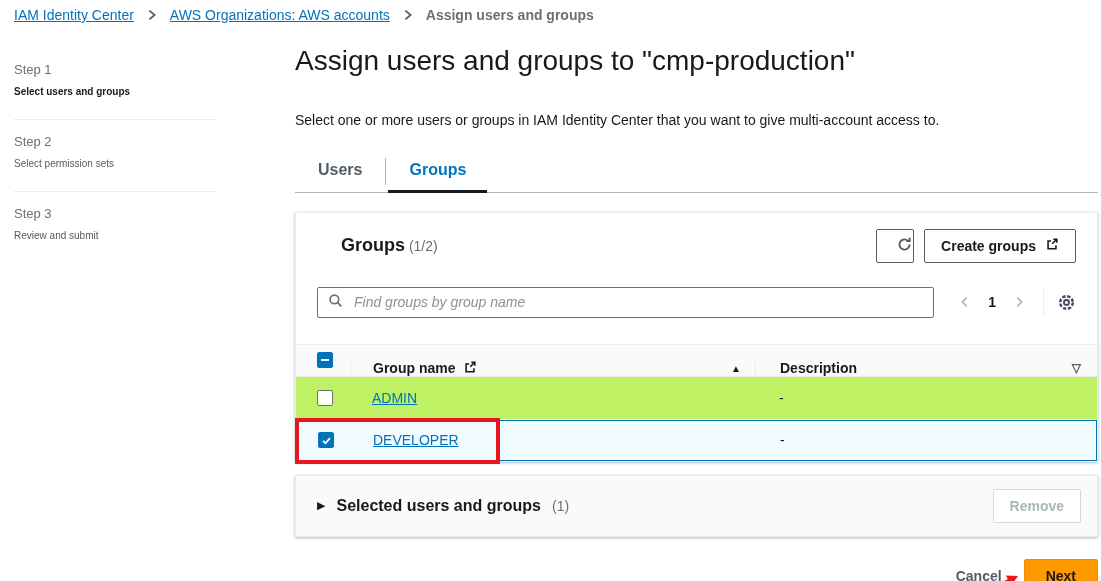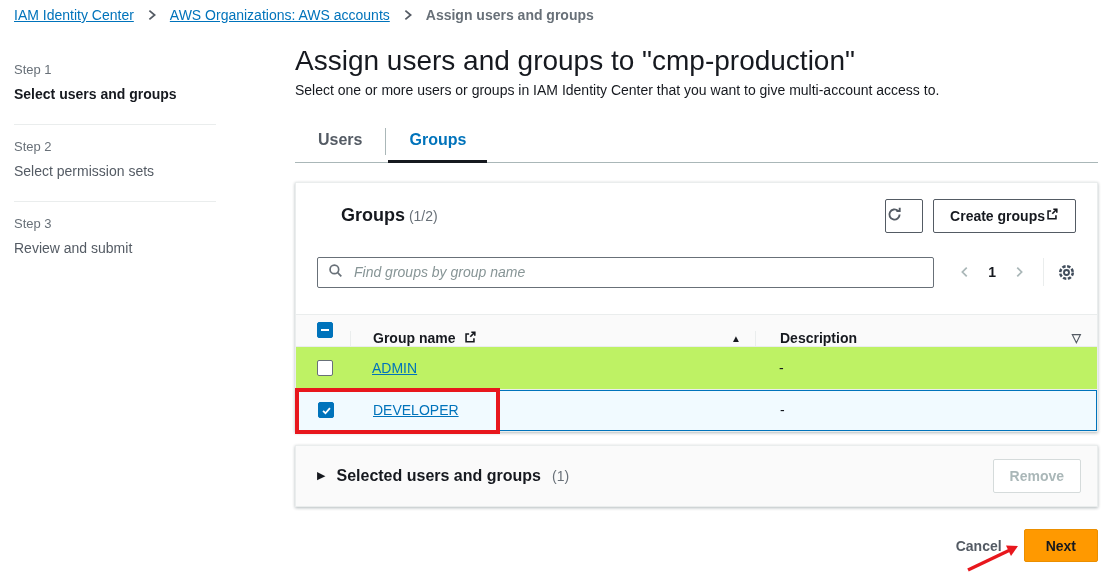--- a/index.html
+++ b/index.html
@@ -11,40 +11,40 @@
   }
   
   .breadcrumb { position:absolute; top:7px; left:14px; display:flex; align-items:center; gap:11px; }
   .crumb-link { color:#0073bb; text-decoration:underline; cursor:pointer; }
   .crumb-current { color:#687078; font-weight:700; }
   .crumb-sep { display:flex; align-items:center; }
   
   .sidebar { position:absolute; left:14px; top:52px; width:202px; }
   .step { padding:10px 0 12px; }
   .step-num { color:#687078; font-size:13px; margin-bottom:9px; }
-  .step-title { color:#545b64; font-size:14px; }
+  .step-title { color:#545b64; font-size:10px; }
   .step.active .step-title { color:#16191f; font-weight:700; }
   .side-divider { border:none; border-top:1px solid #eaeded; margin:10px 0 4px; }
   
   .main { position:absolute; left:295px; top:44px; width:803px; }
   .page-title { font-size:28px; font-weight:400; margin:0; line-height:1.2; }
-  .page-desc { margin-top:4px; font-size:14px; color:#16191f; }
+  .page-desc { margin-top:34px; font-size:14px; color:#16191f; }
   
   .tabs { display:flex; align-items:stretch; margin-top:23px; border-bottom:1px solid #aab7b8; }
   .tab { font-size:16px; font-weight:700; color:#545b64; padding:10px 23px 13px; position:relative; cursor:pointer; }
   .tab.active { color:#0073bb; }
   .tab.active::after { content:""; position:absolute; left:2px; right:2px; bottom:-1px; height:3px; background:#16191f; }
   .tab-divider { width:1px; background:#aab7b8; margin:7px 0; }
   
   .card { margin-top:19px; background:#fff; border:1px solid #eaeded; box-shadow:0 1px 3px rgba(0,28,36,.3); }
   .card-header { display:flex; align-items:center; justify-content:space-between; padding:16px 21px 12px;margin-left:24px; }
   .card-title { font-size:18px; font-weight:700; }
   .card-count { color:#687078; font-weight:400; }
   .header-actions { display:flex; gap:10px; }
-  .btn { display:inline-flex; align-items:center; justify-content:space-between; gap:0; border:1px solid #545b64;
+  .btn { display:inline-flex; align-items:center; justify-content:flex-end; gap:9px; border:1px solid #545b64;
          background:#fff; color:#16191f; font-weight:700; font-size:14px; padding:6px 16px; border-radius:2px;
          font-family:inherit; cursor:pointer; height:34px; }
   .btn-icon-only { width:38px; padding:0; }
   .btn-disabled { border-color:#d5dbdb; color:#aab7b8; cursor:default; }
   
   .toolbar { display:flex; align-items:center; padding:12px 21px; }
   .search-box { flex:1; display:flex; align-items:center; gap:9px; border:1px solid #687078; border-radius:2px;
                 height:31px; padding:0 10px; background:#fff; }
   .search-box input { border:none; outline:none; flex:1; font-style:italic; font-size:14px;
                       font-family:inherit; color:#16191f; background:transparent; }

